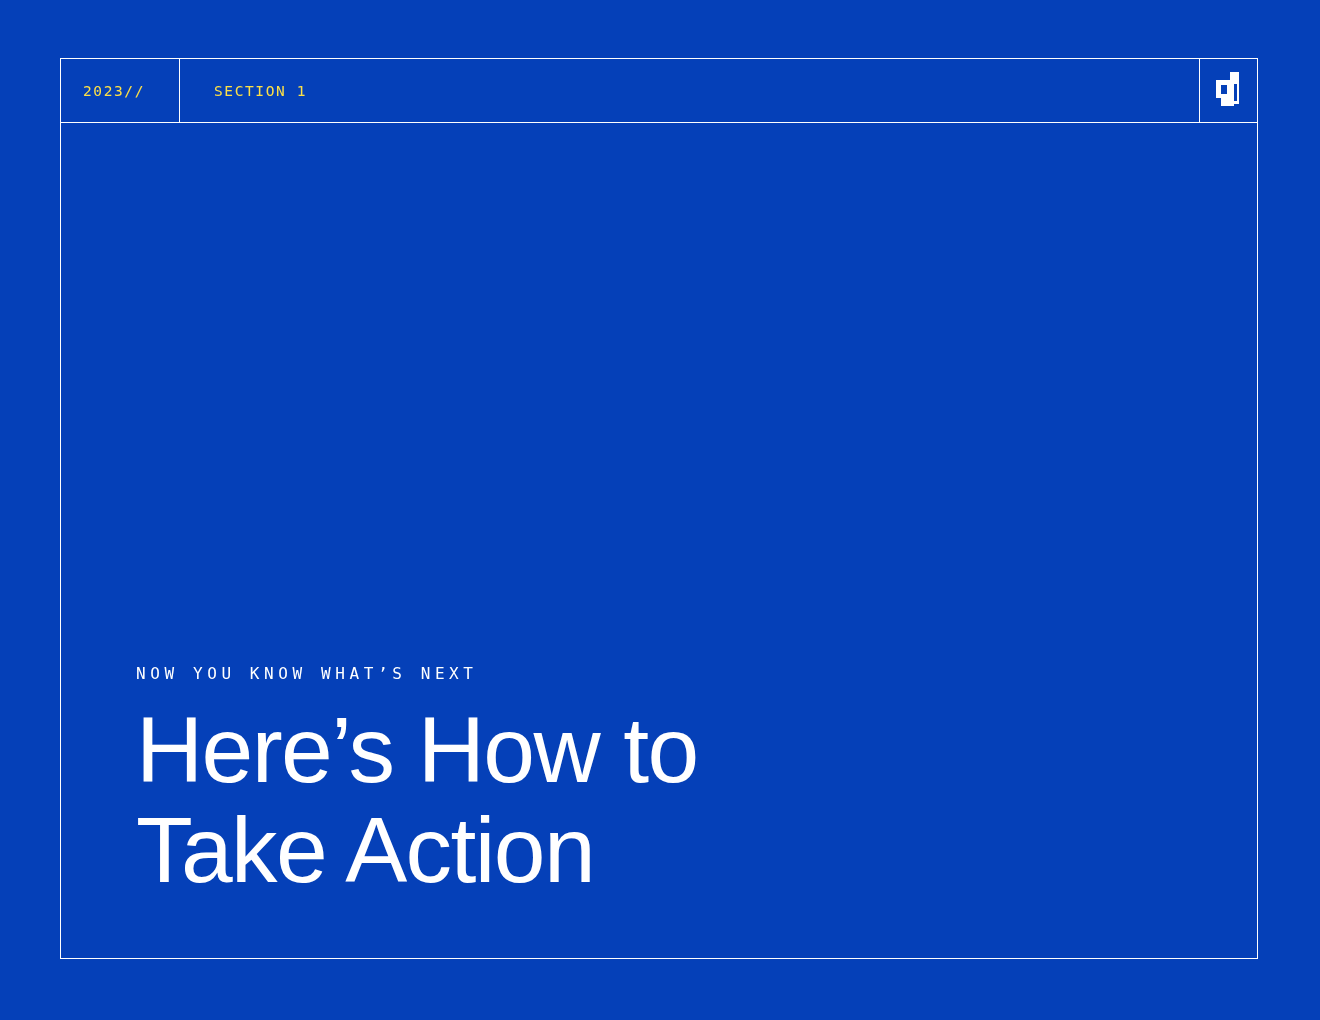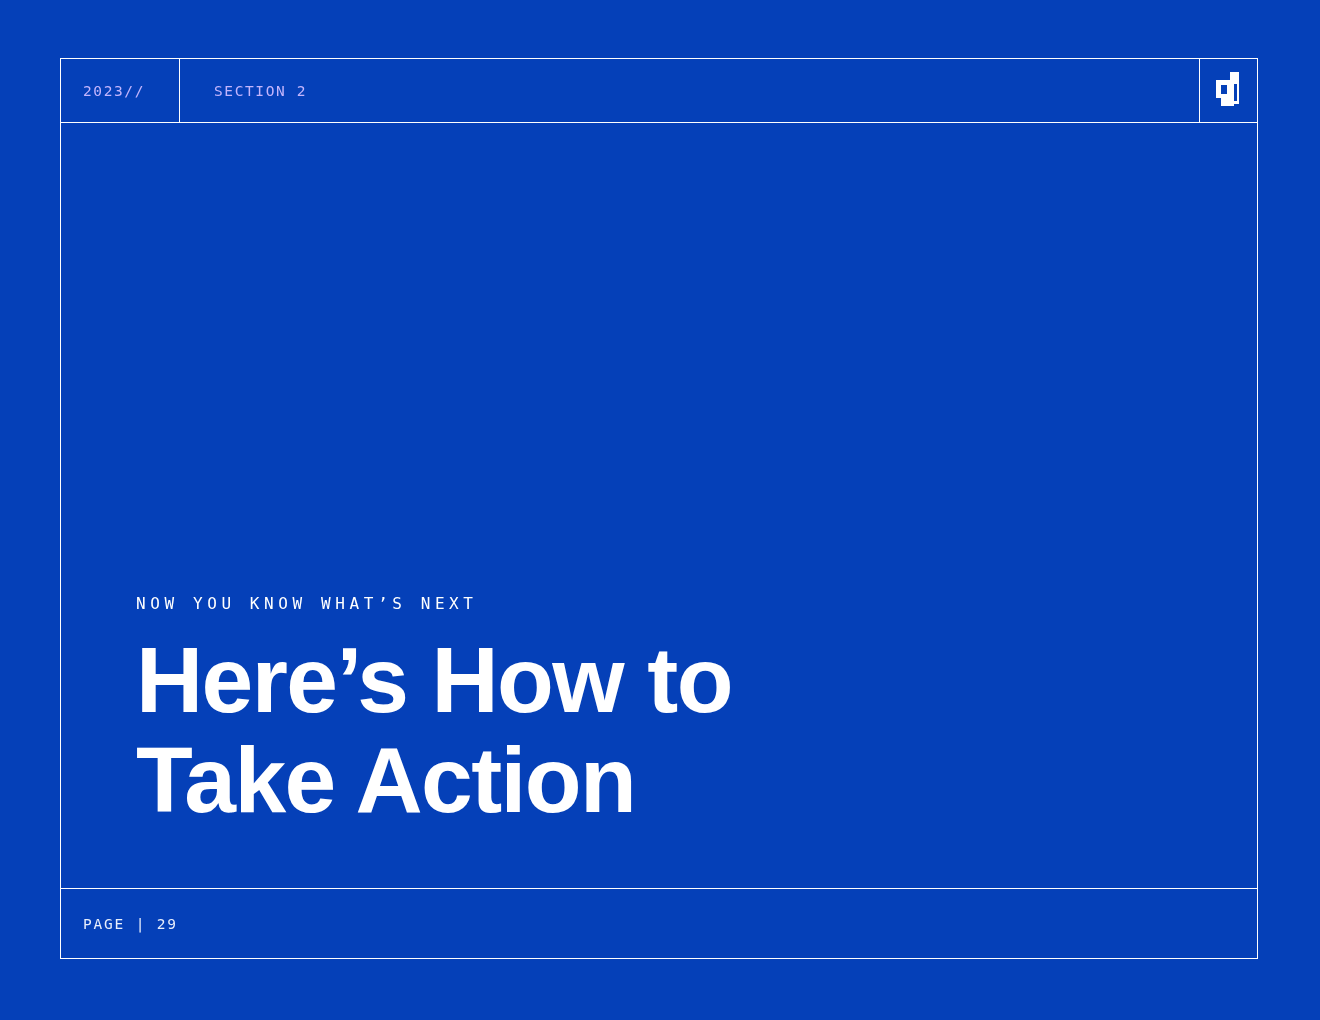--- a/index.html
+++ b/index.html
@@ -60,21 +60,21 @@
     border-left: 1.5px solid #ffffff;
     box-sizing: border-box;
     display: flex;
     align-items: center;
     justify-content: center;
   }
   .meta-text {
     font-family: "DejaVu Sans Mono", "Liberation Mono", monospace;
     font-size: 14.5px;
     letter-spacing: 1.6px;
-    color: #c4b5fd;
+    color: #fde047;
     white-space: nowrap;
   }
 
   
   .logo-mark {
     display: block;
     width: 26px;
     height: 38px;
   }
 
@@ -96,21 +96,21 @@
     letter-spacing: 4.6px;
     color: #ffffff;
     white-space: nowrap;
     margin: 0 0 18px 0;
     font-weight: 400;
   }
   .headline {
     margin: 0;
     color: #ffffff;
     font-family: "Liberation Sans", sans-serif;
-    font-weight: 700;
+    font-weight: 400;
     font-size: 93px;
     line-height: 1.07;
     letter-spacing: -1.6px;
     white-space: pre-line;
   }
 
   
   .footer-bar {
     height: 70px;
     flex: 0 0 70px;
@@ -131,21 +131,21 @@
 </head>
 <body>
 
 <div class="slide-frame">
 
   <div class="header-bar">
     <div class="header-cell-year">
       <span class="meta-text">2023//</span>
     </div>
     <div class="header-cell-section">
-      <span class="meta-text">SECTION 2</span>
+      <span class="meta-text">SECTION 1</span>
     </div>
     <div class="header-cell-logo">
       <span>
         <svg class="logo-mark" viewBox="0 0 26 38" xmlns="http://www.w3.org/2000/svg" aria-hidden="true">
           <g fill="#ffffff">
             <rect x="14" y="0" width="9" height="8"></rect>
             <rect x="0" y="8" width="16" height="18"></rect>
             <rect x="14" y="8" width="9" height="24"></rect>
             <rect x="5" y="26" width="13" height="8"></rect>
           </g>
@@ -159,17 +159,14 @@
   </div>
 
   <div class="slide-body">
     <div class="title-block">
       <p class="eyebrow">NOW YOU KNOW WHAT’S NEXT</p>
       <h1 class="headline">Here’s How to
 Take Action</h1>
     </div>
   </div>
 
-  <div class="footer-bar">
-    <span class="footer-text">PAGE  |  29</span>
-  </div>
 
 </div>
 
 </body></html>

